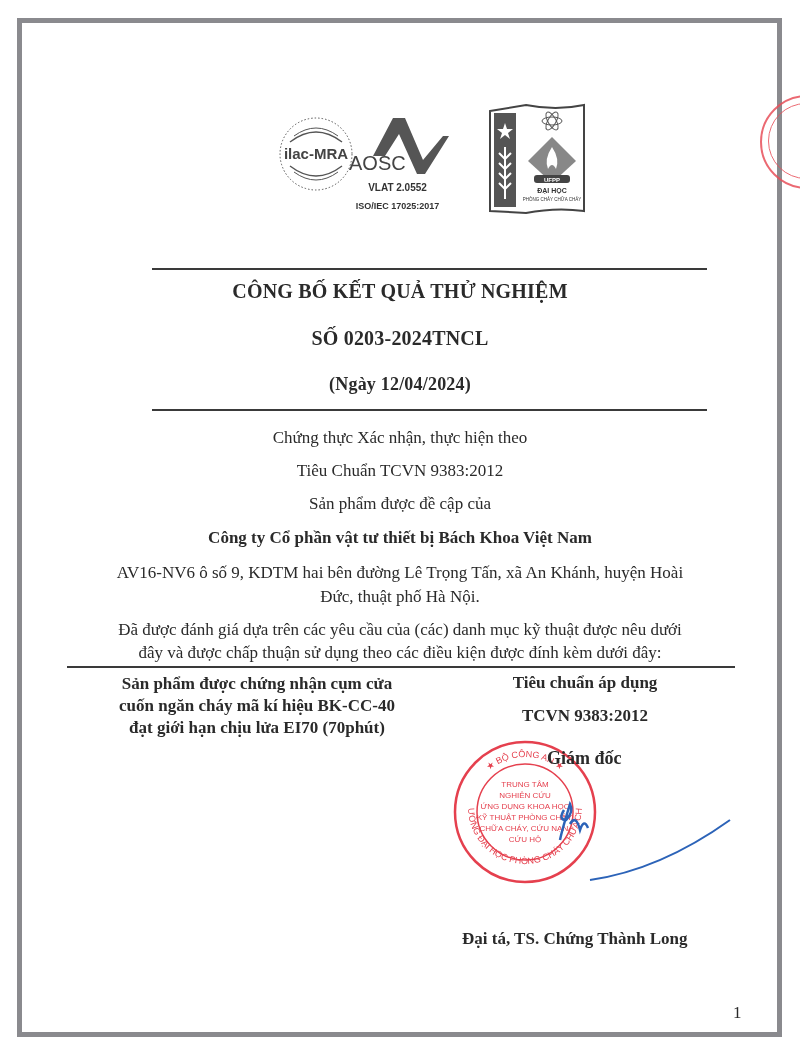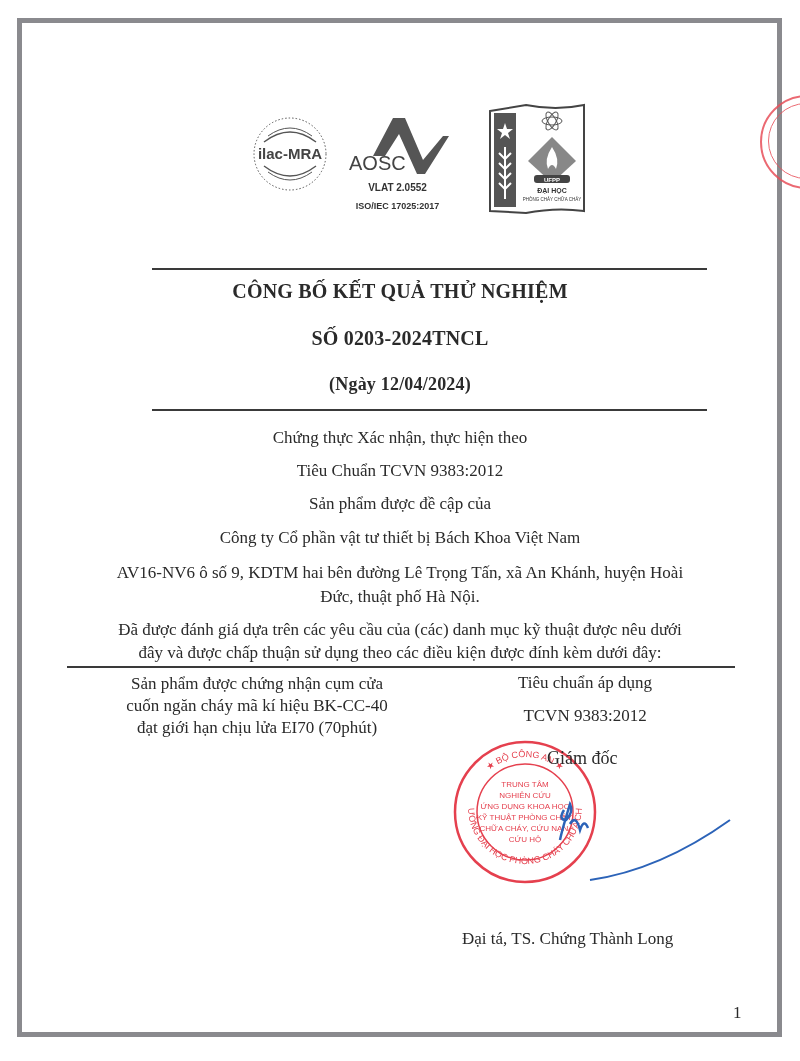--- a/index.html
+++ b/index.html
@@ -6,35 +6,35 @@
   body { width:800px; height:1061px; background:#ffffff; position:relative; overflow:hidden;
          font-family:"Liberation Serif", "DejaVu Serif", serif; color:#2a2a2a; }
   .frame { position:absolute; left:17px; top:18px; width:755px; height:1009px;
            border:5px solid #8a8a8e; background:#fff; }
   .abs { position:absolute; }
   .center { text-align:center; }
   .logos { position:absolute; left:250px; top:100px; width:340px; height:130px; }
   .hr { position:absolute; height:2px; background:#3a3a3a; }
   .title { font-weight:bold; font-size:20px; letter-spacing:0.2px; }
   .line { font-size:17px; }
-  .bold { font-weight:normal; }
+  .bold { font-weight:bold; }
   .stamp-right { position:absolute; left:760px; top:95px; width:90px; height:90px; border-radius:50%;
                  border:2px solid #e8505a; opacity:0.85; }
   .stamp-right::after { content:""; position:absolute; left:6px; top:6px; width:74px; height:74px; border-radius:50%; border:1px solid #e8505a; }
 </style>
 </head>
 <body>
 
 <div class="frame"></div>
 
 <div class="stamp-right"></div>
 
 <div class="logos">
 
-  <div class="abs" style="left:0;top:14px;width:80px;height:80px;">
+  <div class="abs" style="left:26px;top:14px;width:80px;height:80px;">
     <svg width="80" height="80" viewBox="0 0 80 80">
       <circle cx="40" cy="40" r="36" fill="none" stroke="#555" stroke-width="1" stroke-dasharray="1.5 2"></circle>
       <path d="M14 28 Q40 8 66 28" fill="none" stroke="#555" stroke-width="1.4"></path>
       <path d="M18 22 Q40 6 62 22" fill="none" stroke="#555" stroke-width="1"></path>
       <path d="M14 52 Q40 72 66 52" fill="none" stroke="#555" stroke-width="1.4"></path>
       <path d="M18 58 Q40 74 62 58" fill="none" stroke="#555" stroke-width="1"></path>
       <text x="40" y="45" text-anchor="middle" font-family="Liberation Sans, sans-serif" font-size="15" font-weight="bold" fill="#444">ilac-MRA</text>
     </svg>
   </div>
 

